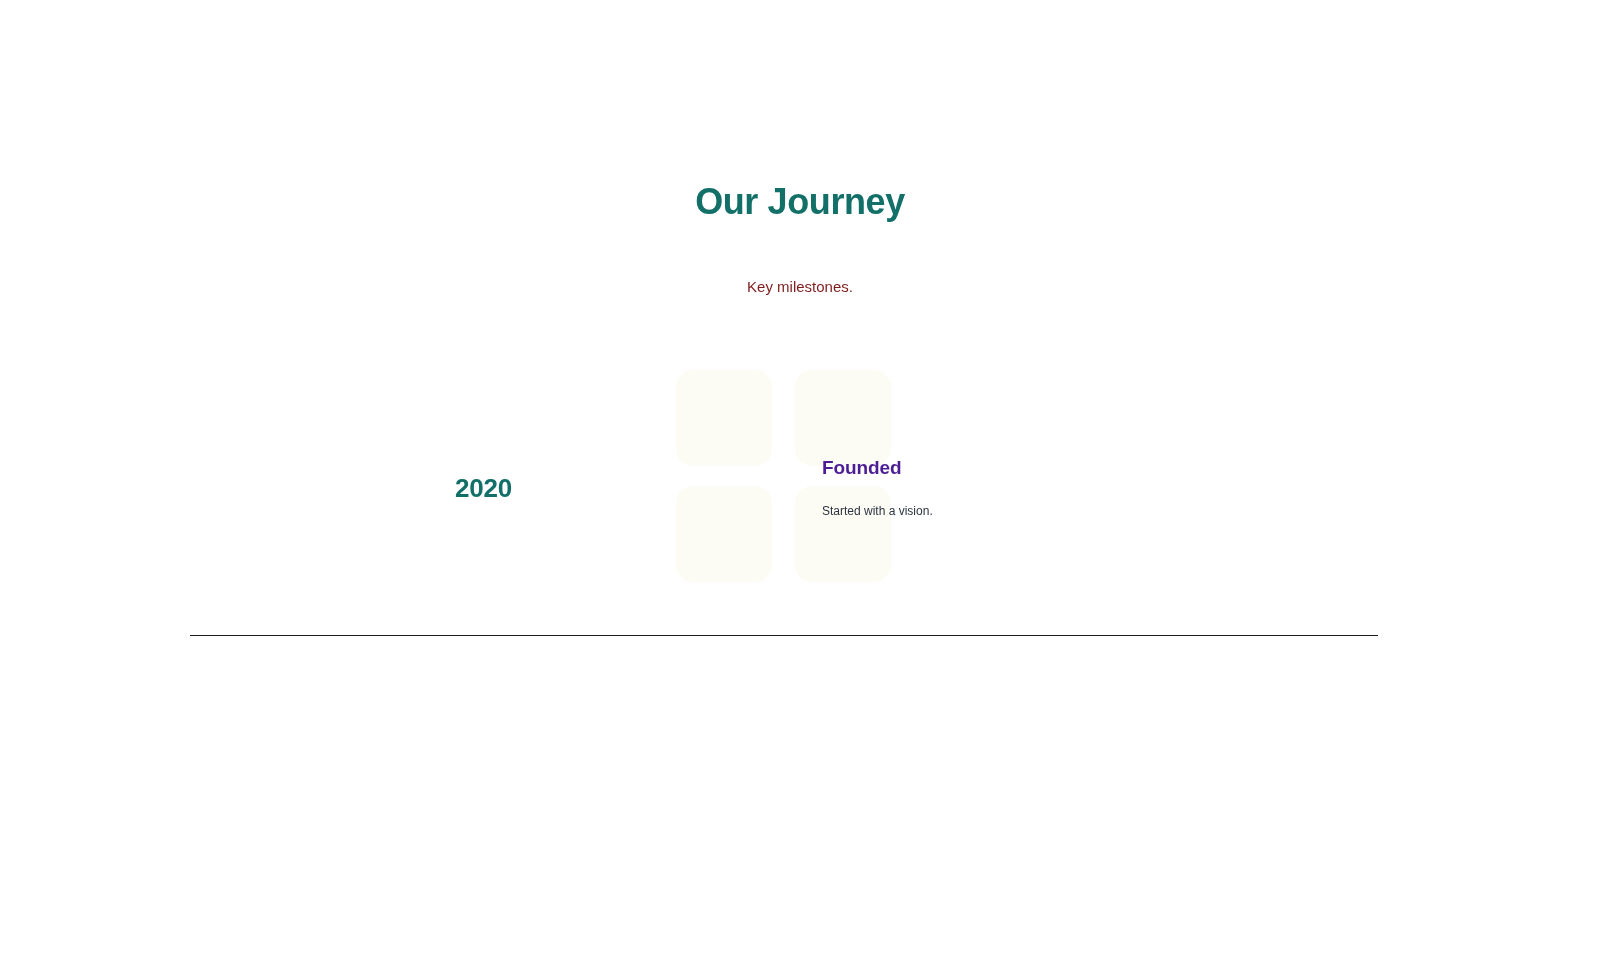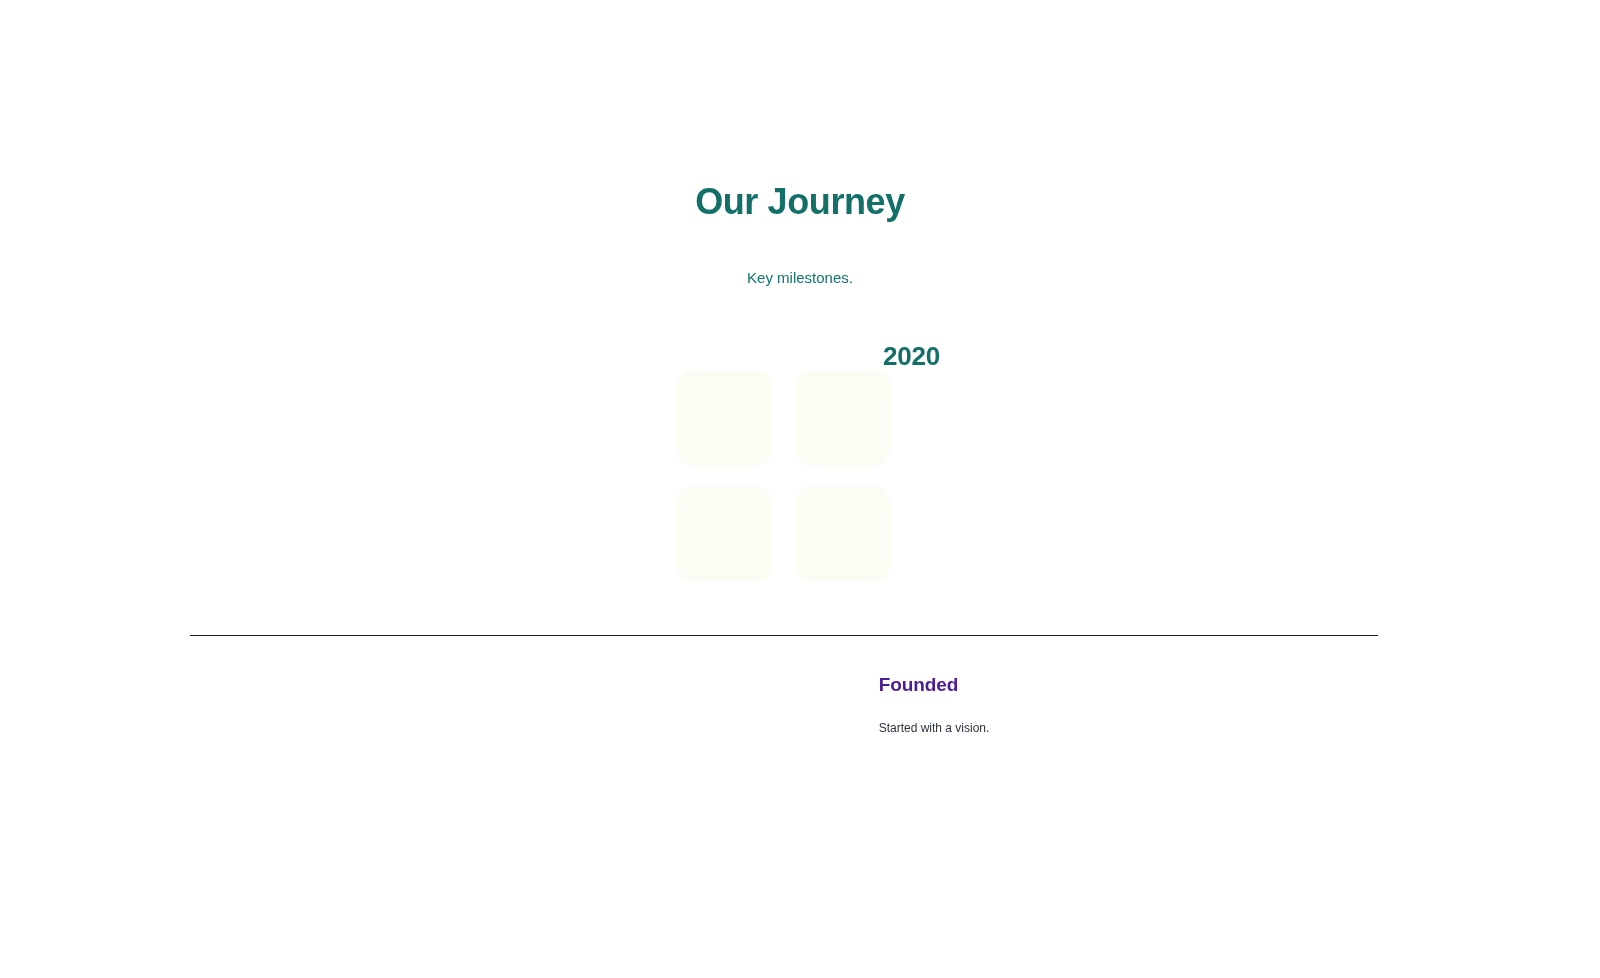--- a/index.html
+++ b/index.html
@@ -33,44 +33,44 @@
   }
   .journey-title {
     margin: 0;
     font-size: 36px;
     line-height: 44px;
     font-weight: 700;
     letter-spacing: -0.4px;
     color: #127068;
   }
   .journey-subtitle {
-    margin: 8px;
+    margin: 17px;
     padding-top: 36px;
     font-size: 15px;
     line-height: 20px;
     font-weight: 400;
-    color: #0f766e;
+    color: #7f1d1d;
   }
 
   
   .timeline {
     position: absolute;
     top: 340px;
     left: 190px;
     width: 1188px;
   }
 
   .timeline-row {
     position: relative;
     display: flex;
     align-items: center;
     border-bottom: 1.5px solid #1d1d1d;
     box-sizing: border-box;
   }
-  .timeline-row.row-1 { height: 296px; flex-direction: column; }
+  .timeline-row.row-1 { height: 296px; }
   .timeline-row.row-2 { height: 290px; }
 
   .row-year-col {
     position: relative;
     z-index: 2;
     width: 332px;
     flex: 0 0 332px;
     text-align: right;
     padding-right: 10px;
     box-sizing: border-box;

